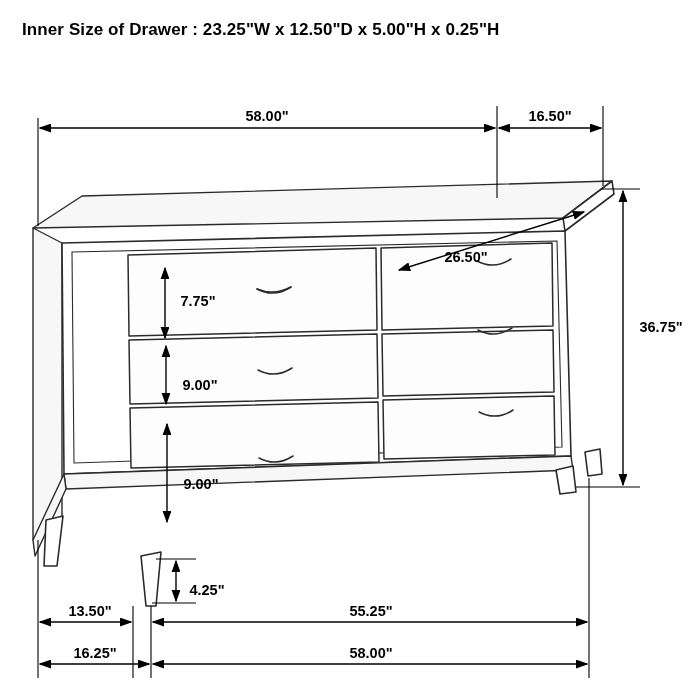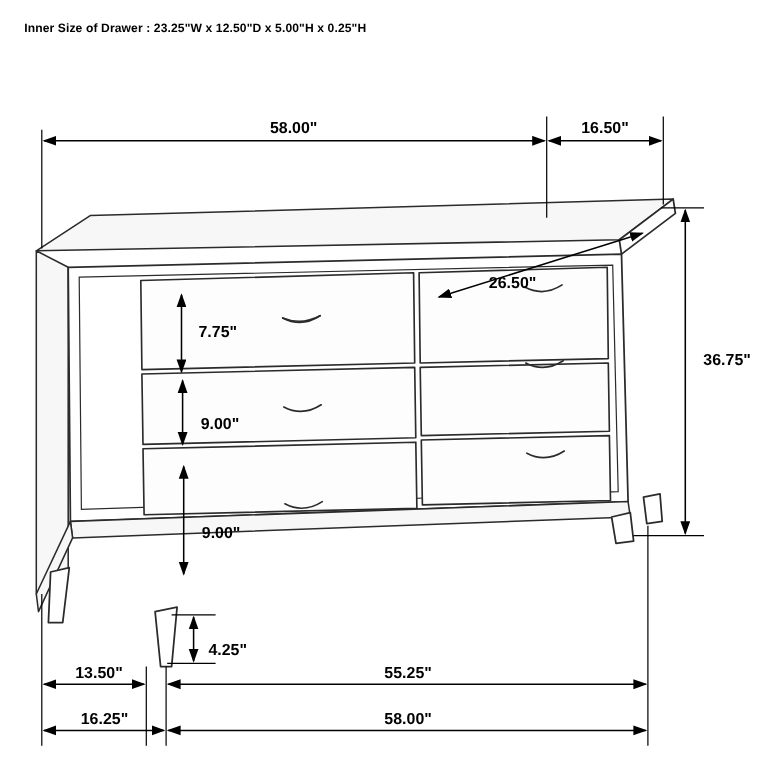--- a/index.html
+++ b/index.html
@@ -1,20 +1,20 @@
 <!DOCTYPE html>
 <html><head>
 <meta charset="utf-8">
 <style>
   html,body{margin:0;padding:0;background:#ffffff;}
   body{width:700px;height:700px;font-family:"Liberation Sans",sans-serif;color:#000;overflow:hidden;}
   #wrap{position:relative;width:700px;height:700px;}
   #title{
     position:absolute;left:22px;top:20px;
-    font-size:11px;font-weight:bold;letter-spacing:0.1px;
+    font-size:17px;font-weight:bold;letter-spacing:0.1px;
     white-space:nowrap;
   }
   svg{position:absolute;left:0;top:0;width:700px;height:700px;}
   .dimtext{
     font-family:"Liberation Sans",sans-serif;
     font-size:14.5px;font-weight:bold;fill:#000;
   }
   .furn{fill:#ffffff;stroke:#2b2b2b;stroke-width:1.6;stroke-linejoin:round;}
   .furn2{fill:#f7f7f7;stroke:#2b2b2b;stroke-width:1.4;stroke-linejoin:round;}
   .drawer{fill:#fdfdfd;stroke:#2b2b2b;stroke-width:1.5;stroke-linejoin:round;}

